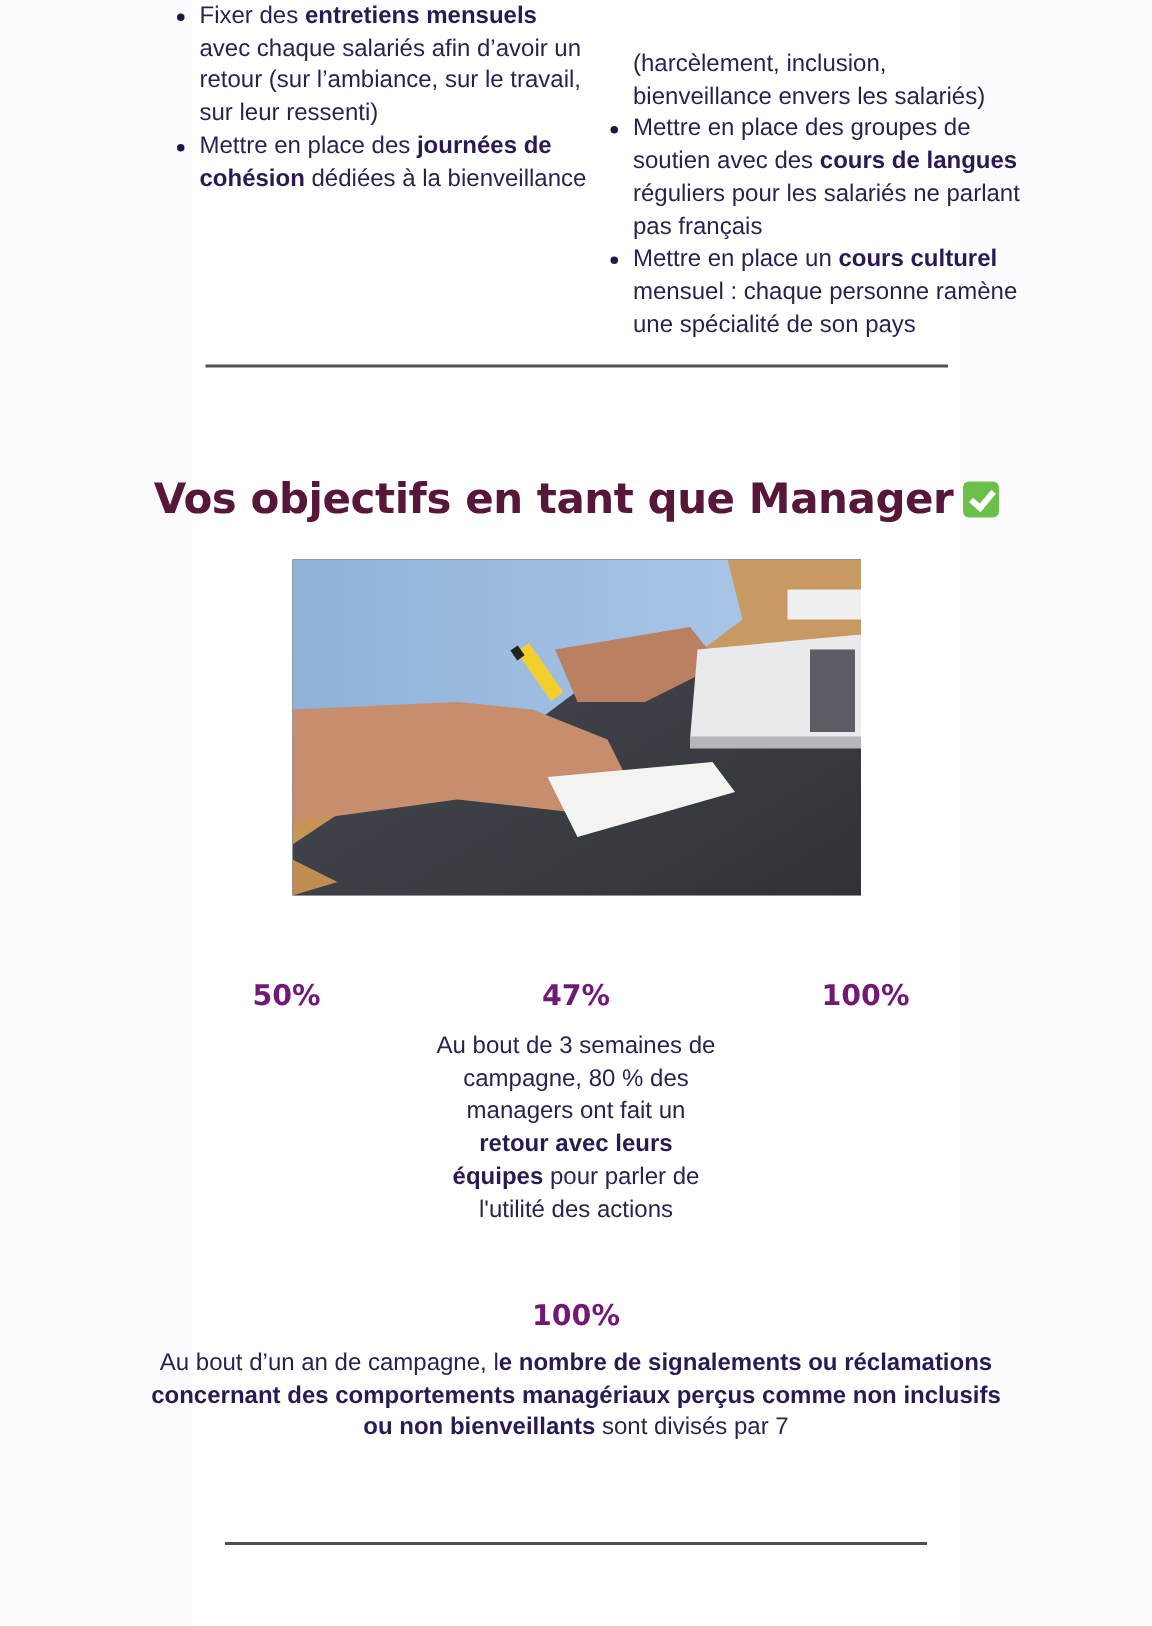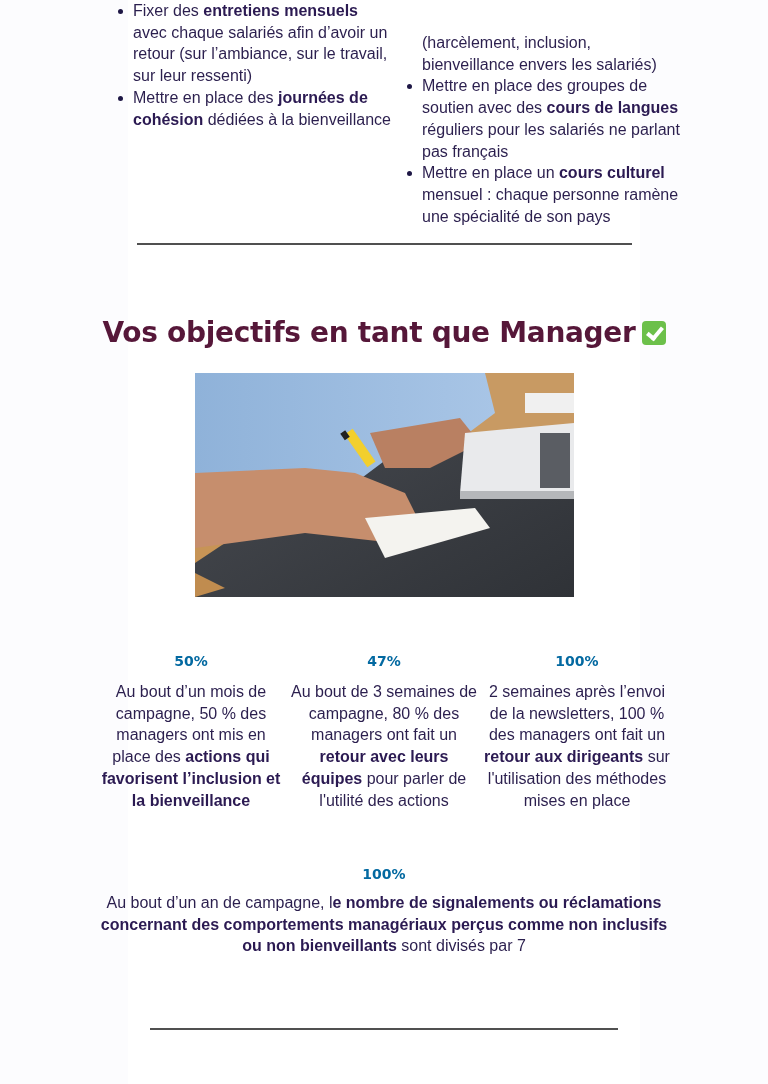--- a/index.html
+++ b/index.html
@@ -37,21 +37,21 @@
     .check::after {
       content: ""; position: absolute; left: 8px; top: 3px; width: 6px; height: 12px;
       border: solid #fff; border-width: 0 4px 4px 0; transform: rotate(40deg);
     }
     .photo {
       position: absolute; left: 195px; top: 373px; width: 379px; height: 224px;
       overflow: hidden; background: #3c3f45;
     }
     .stat-num {
       font-family: "DejaVu Sans", sans-serif; font-weight: bold;
-      font-size: 14px; color: #0369a1; text-align: center;
+      font-size: 19px; color: #701a75; text-align: center;
     }
     .stat { position: absolute; top: 653px; width: 190px; text-align: center; }
     .stat .text { margin-top: 12px; }
     .final { position: absolute; left: 100px; width: 568px; top: 866px; text-align: center; }
     .final .text { margin-top: 10px; }
   </style>
 </head>
 <body>
 
 <div class="page"></div>
@@ -101,29 +101,27 @@
     <polygon points="170,145 280,135 295,155 190,185" fill="#f4f3ef"></polygon>
     <polygon points="270,60 379,50 379,125 265,120" fill="#e9eaec"></polygon>
     <rect x="345" y="60" width="30" height="55" fill="#5a5d63"></rect>
     <rect x="265" y="118" width="114" height="8" fill="#b5b7ba"></rect>
     <rect x="330" y="20" width="49" height="20" fill="#f0f0f0"></rect>
   </svg>
 </div>
 
 <div class="stat" style="left:96px;">
   <div class="stat-num">50%</div>
-  <div class="text"><span>Au bout d’un mois de campagne, 50 % des managers ont mis en place des </span><b>actions qui favorisent l’inclusion et la bienveillance</b></div>
 </div>
 <div class="stat" style="left:289px;">
   <div class="stat-num">47%</div>
   <div class="text"><span>Au bout de 3 semaines de campagne, 80 % des managers ont fait un </span><b>retour avec leurs équipes</b><span> pour parler de l'utilité des actions</span></div>
 </div>
 <div class="stat" style="left:482px;">
   <div class="stat-num">100%</div>
-  <div class="text"><span>2 semaines après l’envoi de la newsletters, 100 % des managers ont fait un </span><b>retour aux dirigeants</b><span> sur l'utilisation des méthodes mises en place</span></div>
 </div>
 
 <div class="final">
   <div class="stat-num">100%</div>
   <div class="text"><span>Au bout d’un an de campagne, l</span><b>e nombre de signalements ou réclamations concernant des comportements managériaux perçus comme non inclusifs ou non bienveillants</b><span> sont divisés par 7</span></div>
 </div>
 
 <div class="divider" style="left:150px; top:1028px; width:468px;"></div>
 
 </body></html>

